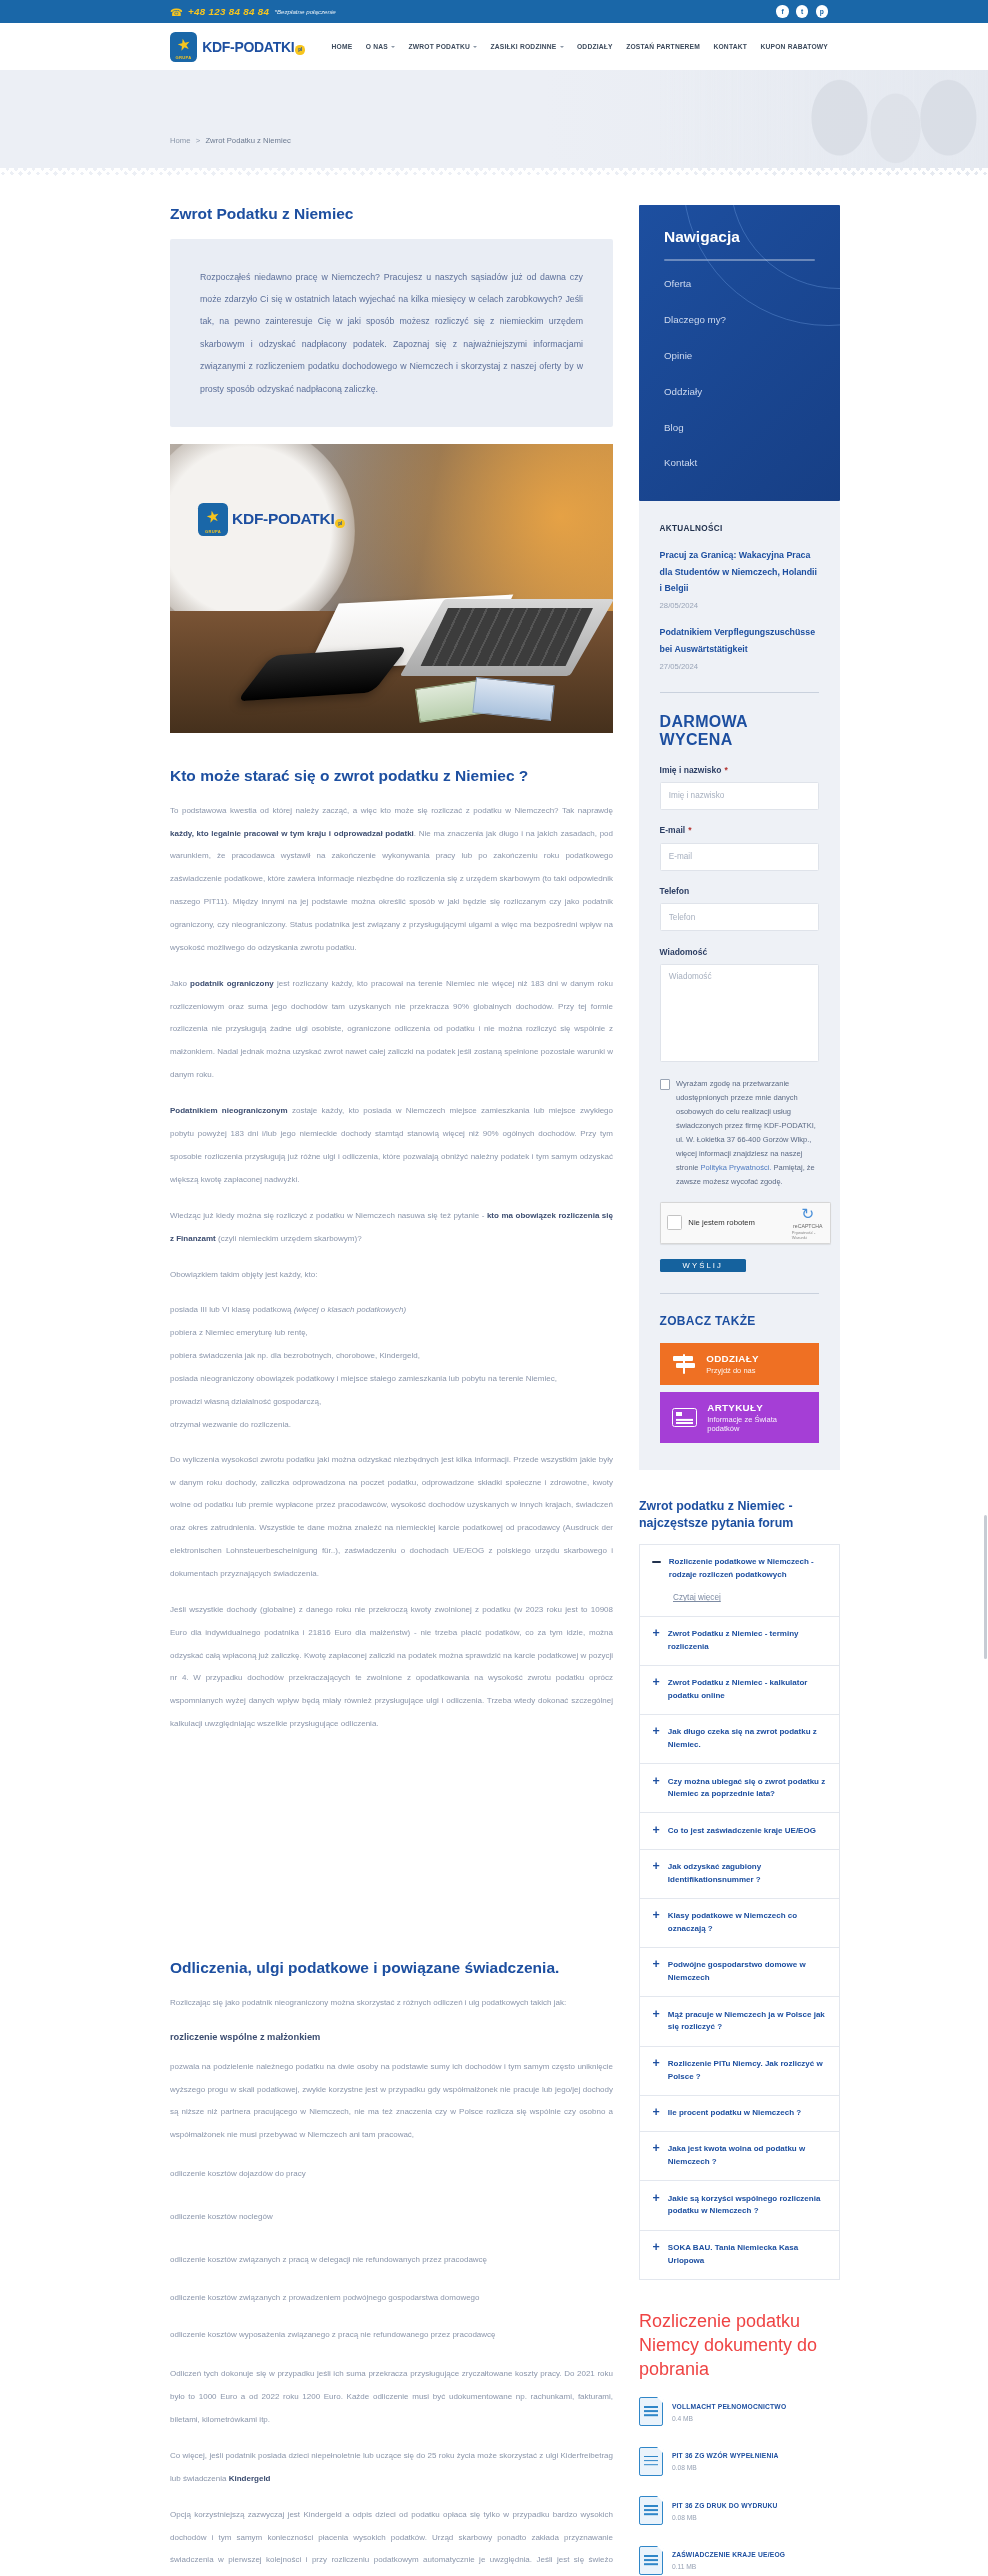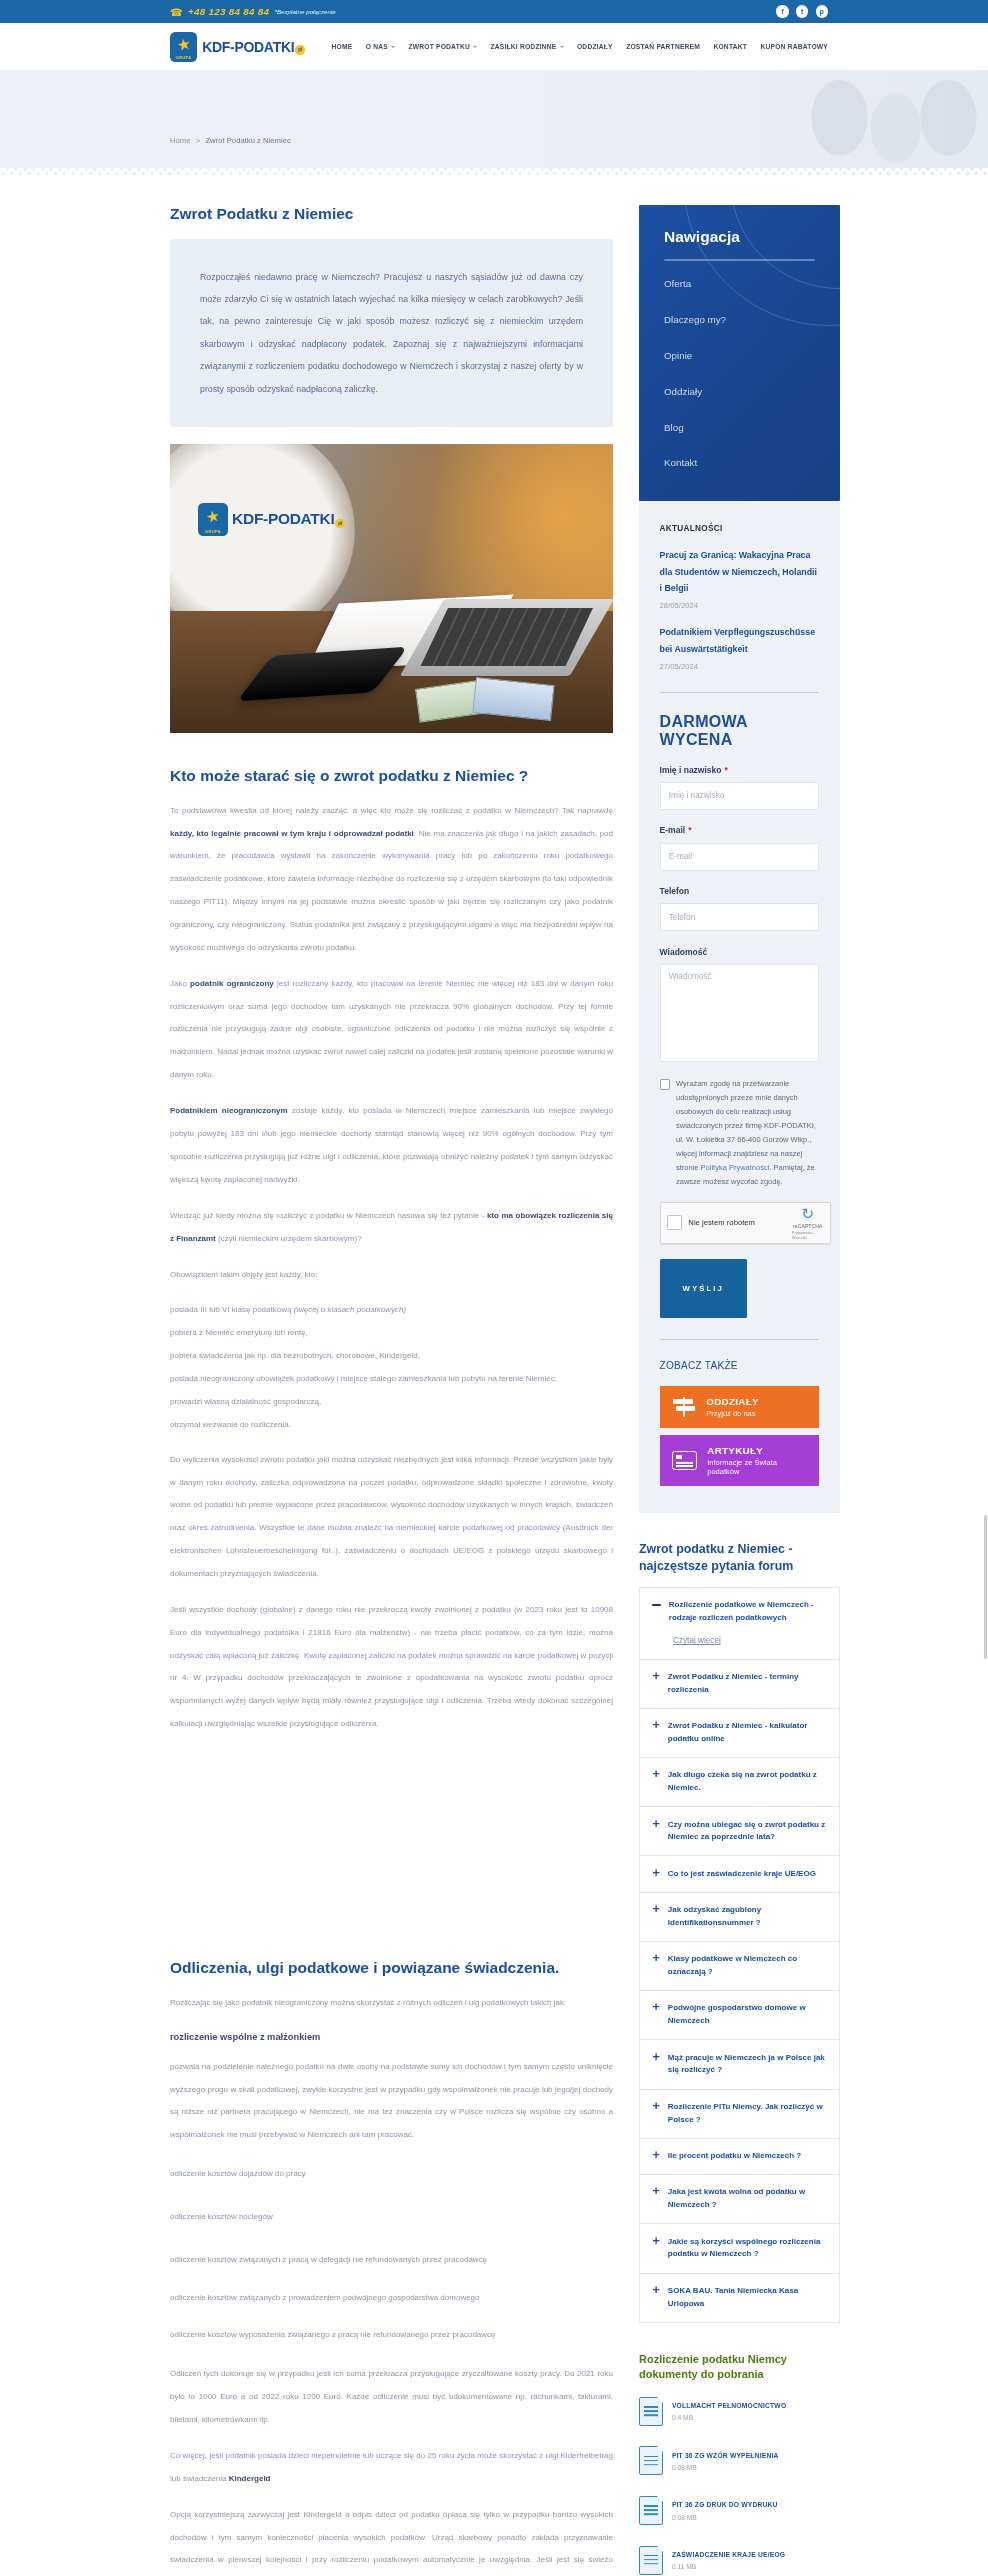--- a/index.html
+++ b/index.html
@@ -93,22 +93,22 @@
   .chk{width:8.2px;height:8.2px;border:0.5px solid #9aa5b5;background:#fff;border-radius:1px;flex:none;margin-top:2.1px;cursor:pointer;}
   .consent-text{color:#5c6b85;font-size:7.5px;line-height:1.85;}
   .consent-text .consent-link{color:#4f7bc0;}
   .captcha{margin-top:13.4px;background:#f9f9f9;border:0.5px solid #d6d6d6;border-radius:1.5px;width:157px;height:40px;display:flex;align-items:center;padding:0 6.2px;gap:6.2px;box-shadow:0 0.5px 1px rgba(0,0,0,.08);}
   .captcha-chk{width:13.4px;height:13.4px;background:#fff;border:1px solid #c3c3c3;border-radius:1.5px;cursor:pointer;flex:none;}
   .captcha-label{color:#333;font-size:7.7px;flex:1;}
   .captcha-brand{display:flex;flex-direction:column;align-items:center;width:32px;}
   .recaptcha-ic{color:#4a90d9;font-size:15.5px;line-height:1;}
   .captcha-name{color:#666;font-size:5.2px;margin-top:1px;}
   .captcha-links{color:#888;font-size:4.1px;margin-top:1px;}
-  .submit{margin-top:15.5px;background:#15629e;color:#fff;font-weight:bold;font-size:7.7px;letter-spacing:2.1px;border:none;padding:25px 23px;border-radius:1.5px;cursor:pointer;font-family:"Liberation Sans",sans-serif;}
-  .see-title{color:#1d4fa0;font-weight:normal;font-size:10px;letter-spacing:0.3px;margin-bottom:14.4px;}
+  .submit{margin-top:15.5px;background:#15629e;color:#fff;font-weight:normal;font-size:7.7px;letter-spacing:2.1px;border:none;padding:2px 23px;border-radius:1.5px;cursor:pointer;font-family:"Liberation Sans",sans-serif;}
+  .see-title{color:#1d4fa0;font-weight:bold;font-size:12px;letter-spacing:0.3px;margin-bottom:14.4px;}
   .tile{display:flex;align-items:center;gap:10.3px;padding:10.3px 12.4px;margin-top:7.2px;cursor:pointer;}
   .tile-orange{background:#ef7023;}
   .tile-purple{background:#a53ed6;}
   .tile-title{color:#fff;font-weight:bold;font-size:9.8px;letter-spacing:0.3px;}
   .tile-sub{color:rgba(255,255,255,.92);font-size:7.5px;margin-top:1.5px;}
   .ic-signpost{width:24px;height:20.6px;position:relative;flex:none;}
   .ic-signpost::before{content:"";position:absolute;left:10.8px;top:0;bottom:0;width:2.6px;background:#fff;border-radius:1px;}
   .ic-signpost .b1,.ic-signpost .b2{position:absolute;height:5.2px;background:#fff;border-radius:1px;}
   .ic-signpost .b1{left:1px;right:3.1px;top:2.1px;}
   .ic-signpost .b2{left:4.1px;right:1px;top:9.3px;}
@@ -119,21 +119,21 @@
   
   .forum-h{color:#1d4fa0;font-weight:bold;font-size:12.4px;line-height:1.35;margin:28px 0 12.4px 0;}
   .acc{border:0.5px solid #e3e7ee;background:#fff;}
   .acc-row{border-top:0.5px solid #e3e7ee;padding:11.3px 12.4px;display:flex;gap:8.2px;align-items:flex-start;cursor:pointer;}
   .acc-row:first-child{border-top:none;}
   .acc-open-body{padding:0 12.4px 13.4px 33px;}
   .read-more{color:#7d8ba3;font-size:8.2px;text-decoration:underline;cursor:pointer;}
   .plus{color:#1d4fa0;font-weight:bold;font-size:12.4px;line-height:.9;flex:none;}
   .minus{width:8.2px;height:2.1px;background:#22324e;border-radius:1px;flex:none;margin-top:4.6px;}
   .acc-title{color:#1d4fa0;font-weight:bold;font-size:8px;line-height:1.6;}
-  .dl-h{color:#4d7c0f;font-weight:bold;font-size:11px;line-height:1.35;margin:29px 0 5.2px 0;}
+  .dl-h{color:#ef4444;font-weight:normal;font-size:18px;line-height:1.35;margin:29px 0 5.2px 0;}
   .dl-item{display:flex;gap:9.3px;align-items:center;padding:10.3px 0;cursor:pointer;}
   .dl-ic{width:21.6px;height:27px;background:#eaf3fb;border:1px solid #2f86c8;border-radius:2.1px;position:relative;flex:none;}
   .dl-ic::before{content:"";position:absolute;right:-1px;top:-1px;border-left:6.2px solid transparent;border-top:6.2px solid #fff;}
   .dl-ic::after{content:"";position:absolute;left:3.6px;right:3.6px;top:8.2px;height:1.5px;background:#2f86c8;box-shadow:0 4.1px 0 #2f86c8,0 8.2px 0 #2f86c8;}
   .dl-title{color:#1d4fa0;font-weight:bold;font-size:6.7px;letter-spacing:0.2px;line-height:1.5;}
   .dl-size{color:#97a2b4;font-size:6.7px;margin-top:3.1px;}
   .scrollbar{position:absolute;right:1px;top:1515px;width:3.1px;height:144px;border-radius:1.5px;background:#c7ccd4;}
 </style>
 </head>
 <body>

